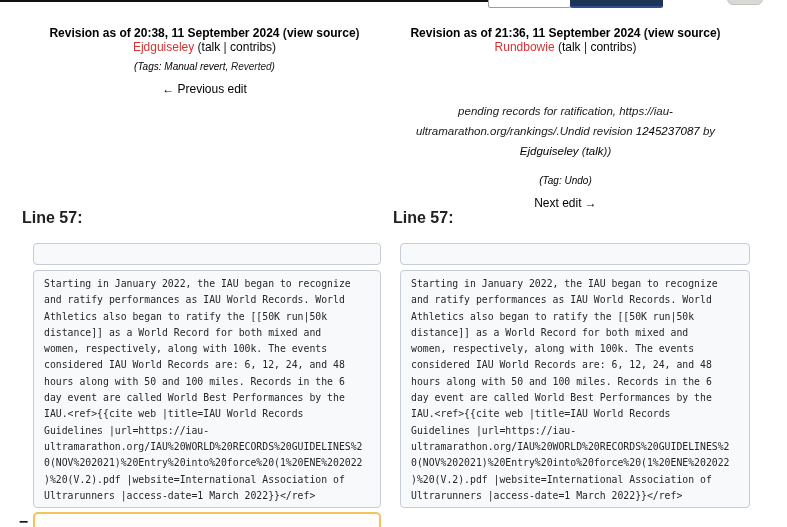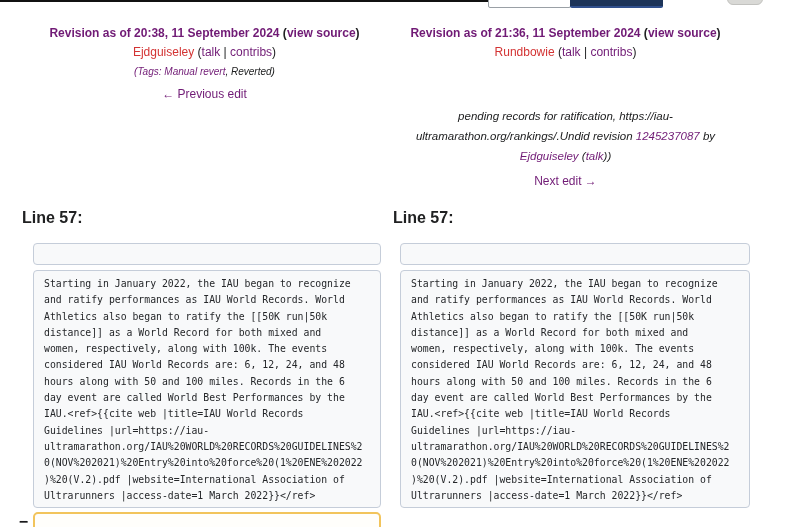--- a/index.html
+++ b/index.html
@@ -15,28 +15,28 @@
                 background:#1d3459; border:none; border-bottom:2px solid #31508d; border-radius:2px; }
   .top-pill { position:absolute; left:727px; top:-8px; width:36px; height:13px;
               background:#d9d9d6; border:1px solid #c2c2bf; border-radius:6px; }
 
   
   .diff-grid { display:grid; grid-template-columns:19px 348px 19px 350px; margin-left:14px; }
   .rev-head { text-align:center; height:208px; padding-top:26px; font-size:12px; line-height:14px; }
   .rev-head.left-col { grid-column:1/3; padding-left:14px; }
   .rev-head.right-col { grid-column:3/5; }
   .rev-title { font-weight:bold; font-size:12px; }
-  .user-line { margin-top:5px; font-size:12px; }
+  .user-line { font-size:12px; }
   .comment { margin-top:7px; font-style:italic; font-size:11.5px; line-height:18px; }
   .comment.wide { line-height:20px; }
   .tags-line { margin-top:6px; font-style:italic; font-size:10px; color:#202122; }
   .tags-line.right-tags { margin-top:13px; }
   .nav-line { margin-top:8px; font-size:12px; }
   a { text-decoration:none; cursor:pointer; }
-  .blue { color:#701a75; }
+  .blue { color:#000000; }
   .red { color:#d33333; }
   .dark { color:#202122; }
 
   .line-head { font-weight:bold; font-size:16px; height:35px; padding-top:1px; }
   .line-head.left-col { grid-column:1/3; padding-left:8px; }
   .line-head.right-col { grid-column:3/5; padding-left:12px; }
 
   .cell { border:1px solid #c5cdd9; background:#f8f9fa; border-radius:4px; }
   .cell.empty { height:22px; margin-bottom:5px; }
   .cell.ctx-text { height:238px; padding:5px 10px; overflow:hidden;
@@ -84,20 +84,23 @@
       <div class="user-line">
         <a class="red">Rundbowie</a><span class="dark"> (</span><a class="blue">talk</a><span class="dark"> | </span><a class="blue">contribs</a><span class="dark">)</span>
       </div>
       <div class="comment wide">
         <br>
         <br>
         <span>pending records for ratification, https://iau-</span><br>
         <span>ultramarathon.org/rankings/.Undid revision </span><a class="blue">1245237087</a><span> by</span><br>
         <a class="blue">Ejdguiseley</a><span> (</span><a class="blue">talk</a><span>))</span>
       </div>
+      <div class="tags-line right-tags">
+        <span class="blue">(</span><a class="blue">Tag</a><span class="blue">: </span><a class="blue">Undo</a><span class="dark">)</span>
+      </div>
       <div class="nav-line">
         <a class="blue">Next edit →</a>
       </div>
     </div>
 
     <div class="line-head left-col">Line 57:</div>
     <div class="line-head right-col">Line 57:</div>
 
     <div class="cell empty left-cell"></div>
     <div class="cell empty right-cell"></div>

